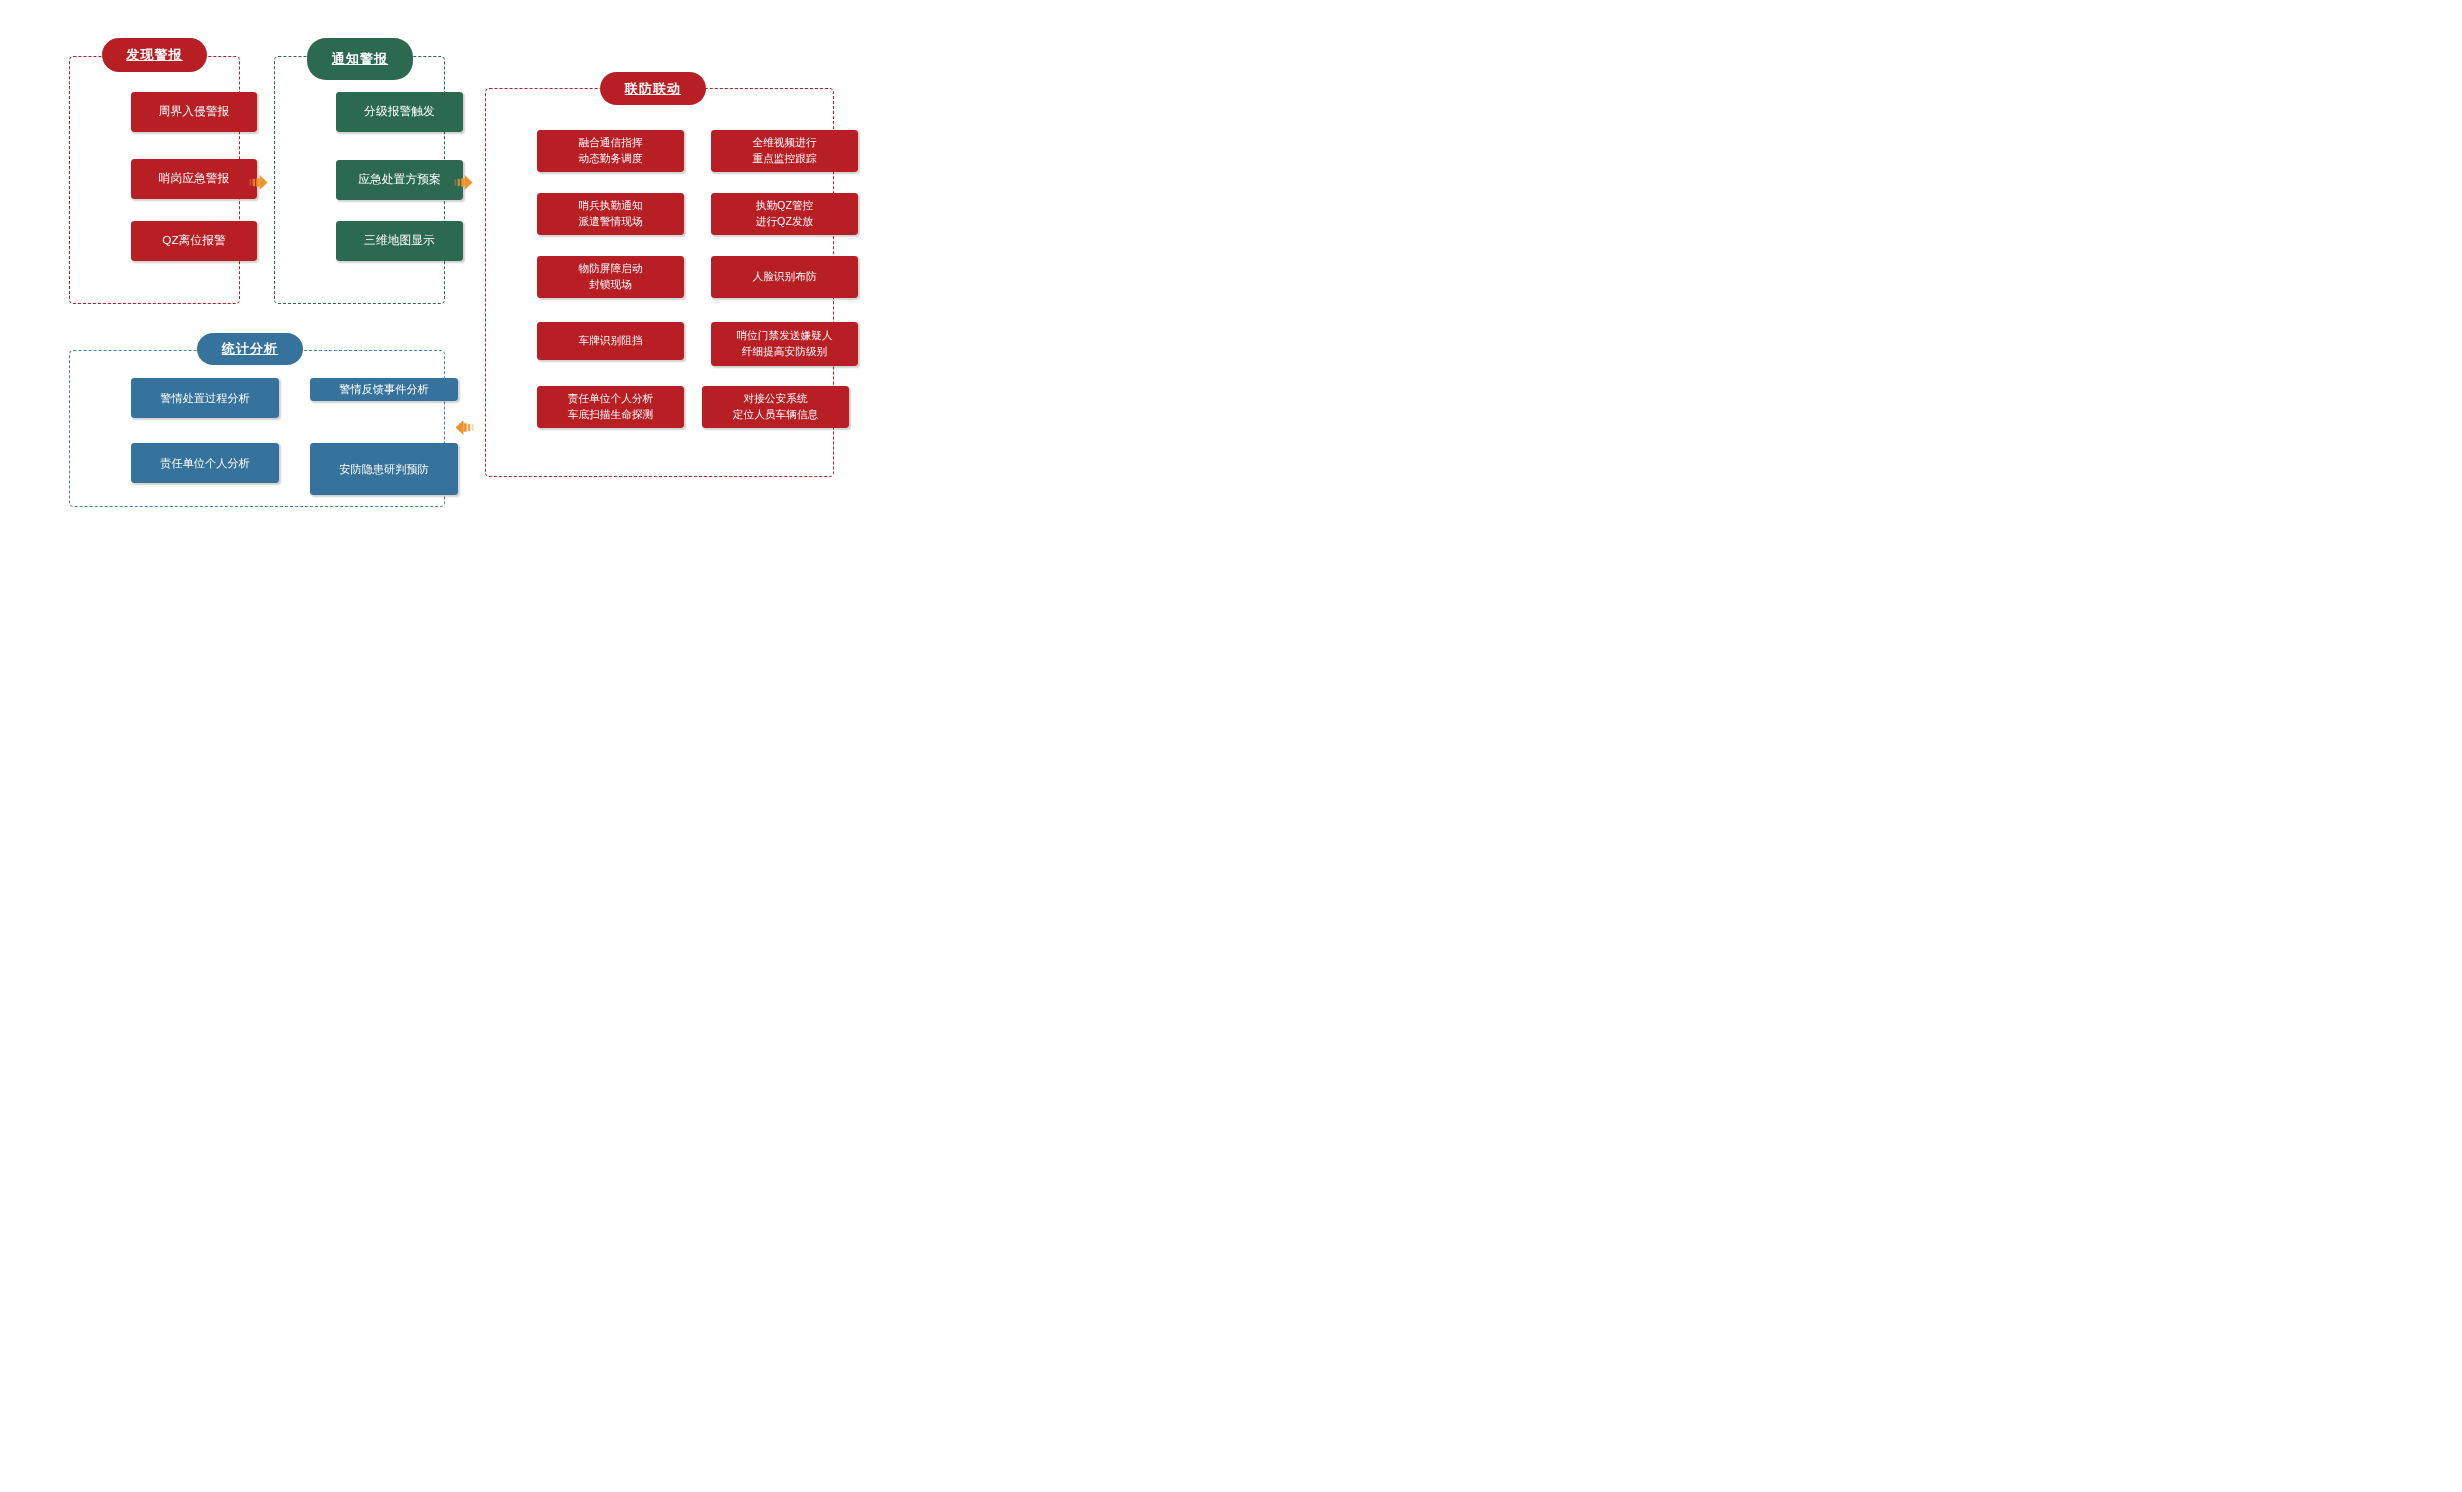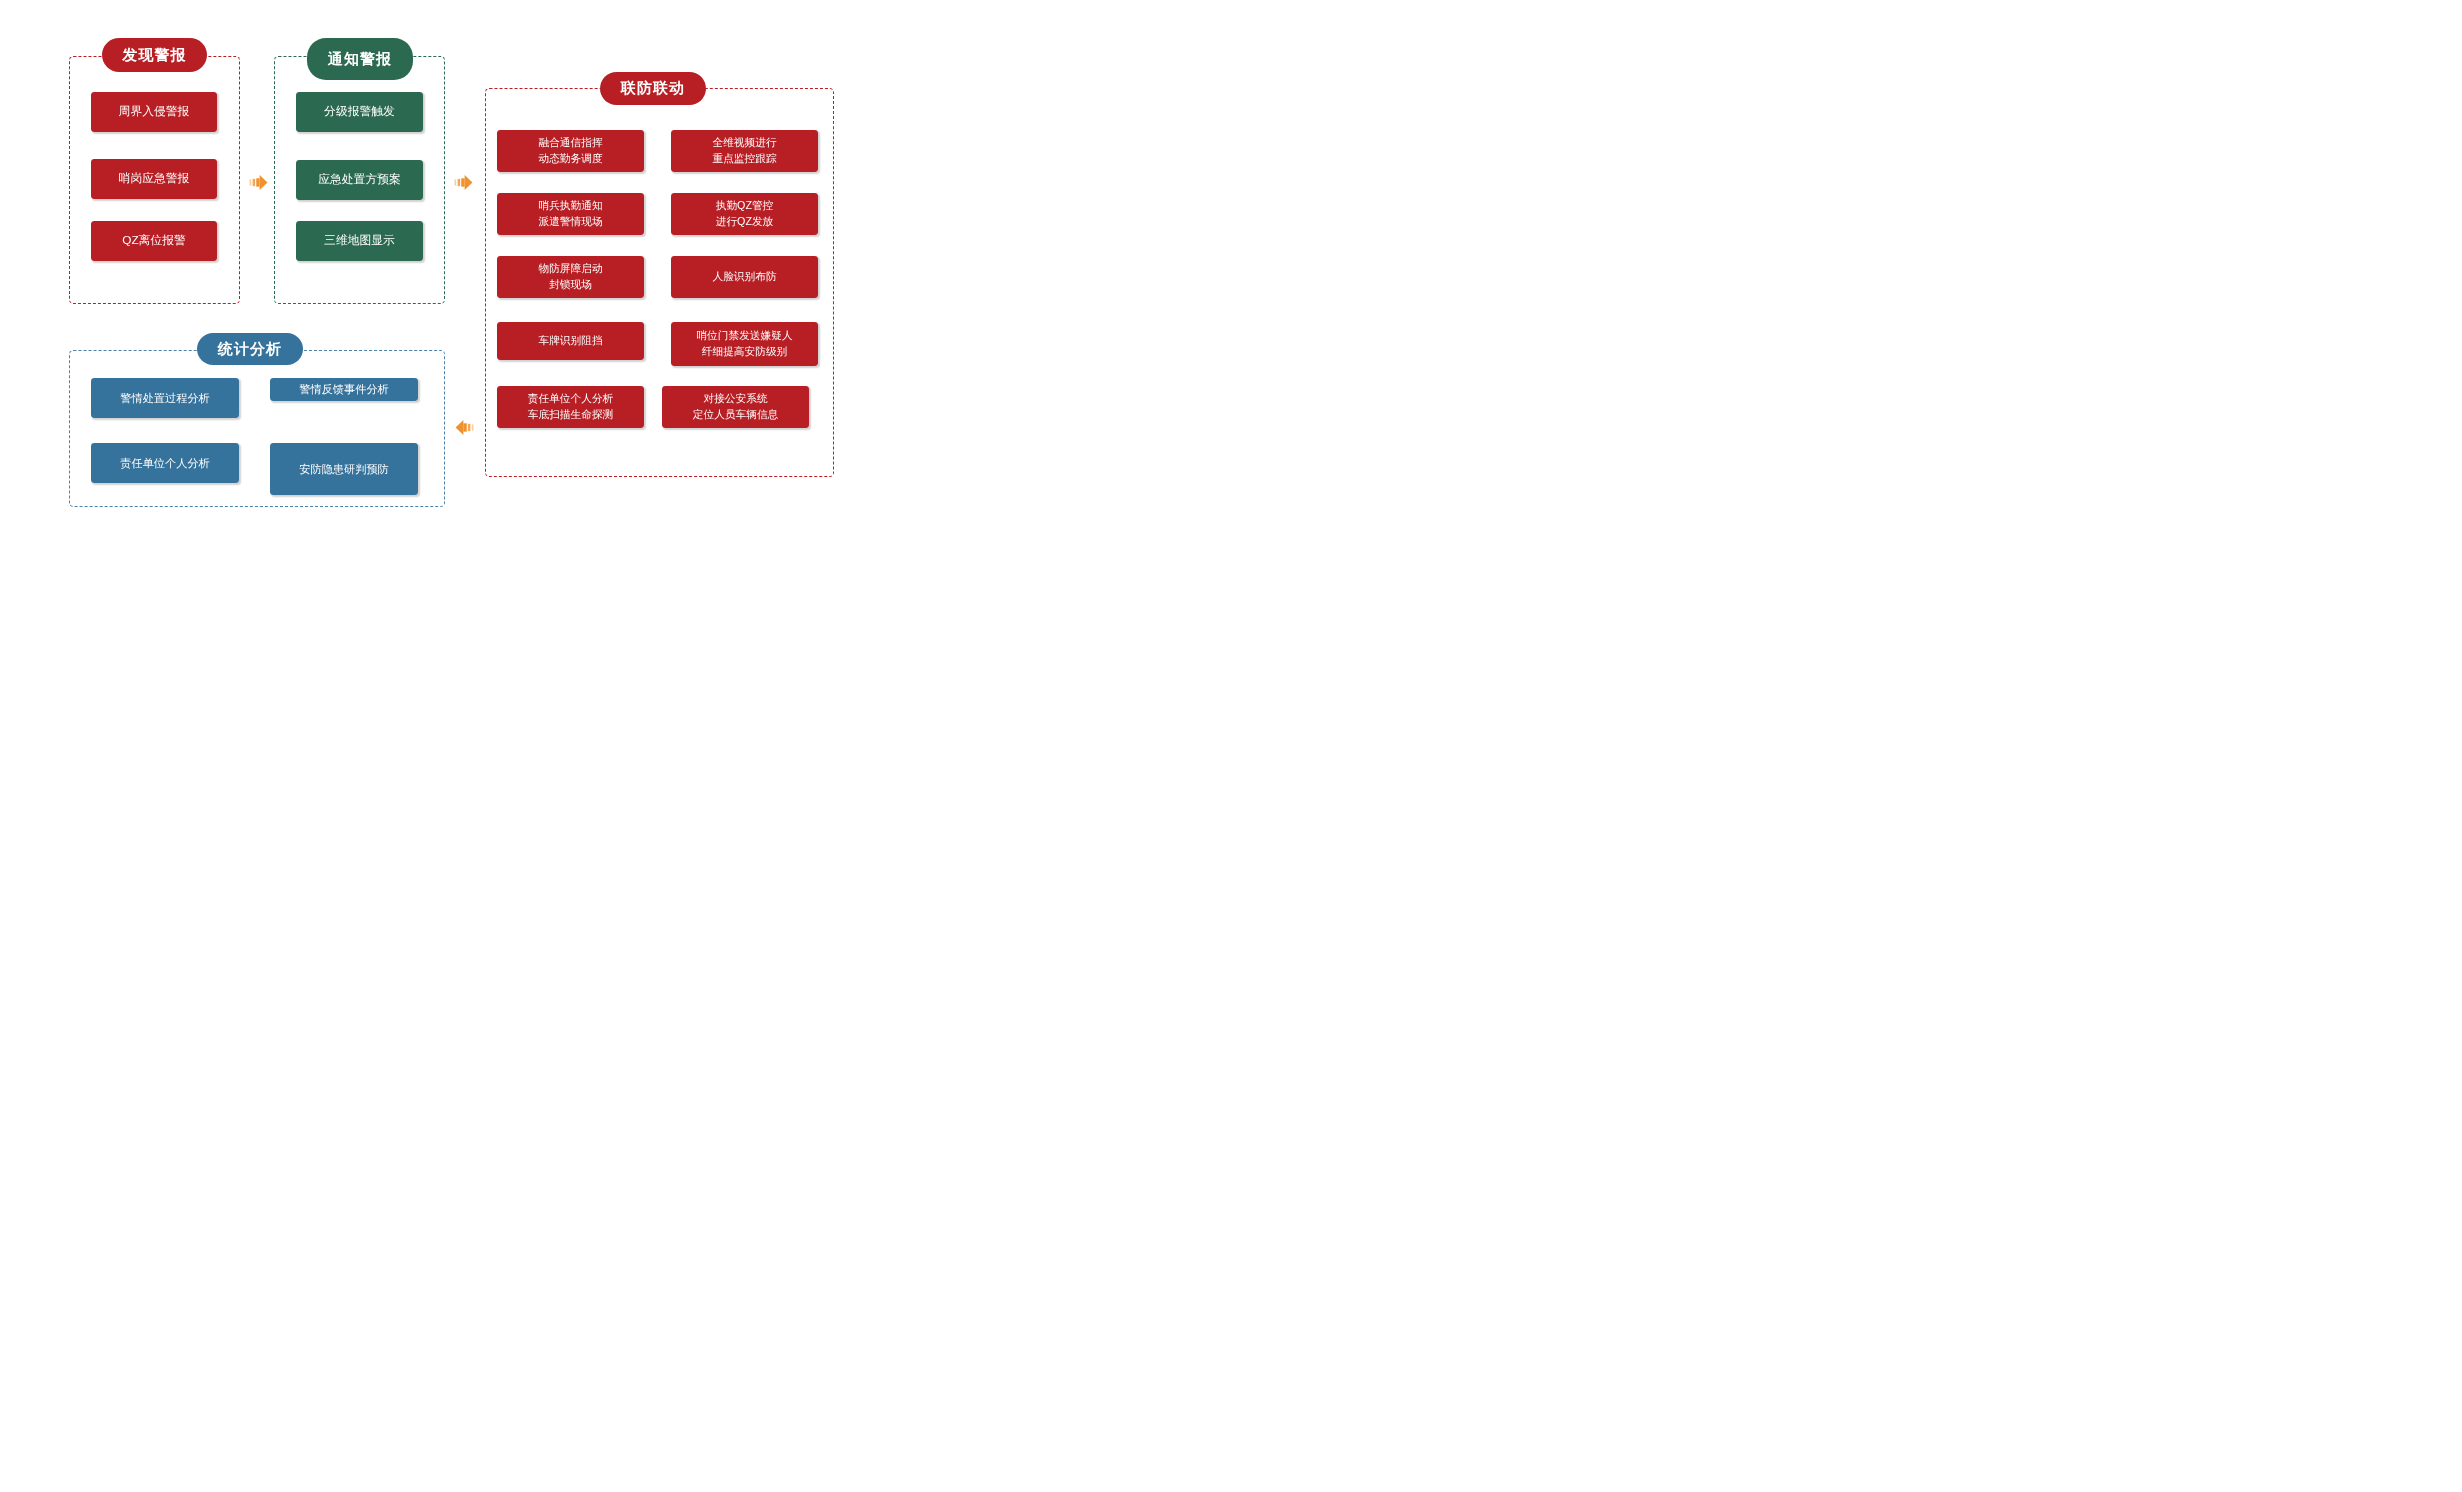--- a/index.html
+++ b/index.html
@@ -9,27 +9,28 @@
   html,body{margin:0;padding:0;background:#ffffff;}
   body{font-family:"Liberation Sans","DejaVu Sans",sans-serif;}
   #canvas{position:relative;width:882px;height:534px;background:#ffffff;overflow:hidden;}
   .dashed{position:absolute;border:1.4px dashed;border-radius:4.5px;background:transparent;}
   .dashed.red-d{border-color:var(--red);}
   .dashed.green-d{border-color:var(--green);}
   .dashed.blue-d{border-color:var(--blue-border);}
   .pill{
     position:absolute;z-index:3;border-radius:19px;color:var(--ink);
     display:flex;align-items:center;justify-content:center;
-    font-size:15px;font-weight:bold;letter-spacing:1.1px;
+    font-size:13px;font-weight:bold;letter-spacing:1.1px;text-decoration:underline;
   }
   .node{
     position:absolute;z-index:2;border-radius:3.4px;color:var(--ink);
     display:flex;align-items:center;justify-content:center;text-align:center;
     line-height:1.45;white-space:pre-line;
     box-shadow:1.1px 1.7px 1.7px rgba(0,0,0,.18);
+    margin-left:40px;
   }
   .red-bg{background:var(--red);}
   .green-bg{background:var(--green);}
   .blue-bg{background:var(--blue);}
   .fs-a{font-size:11.8px;}
   .fs-b{font-size:10.7px;}
   .fs-c{font-size:11.2px;}
   .arrow{position:absolute;z-index:2;width:19px;height:19px;}
   .arrow svg{display:block;width:100%;height:100%;}
   .arrow.flip svg{transform:scaleX(-1);}

